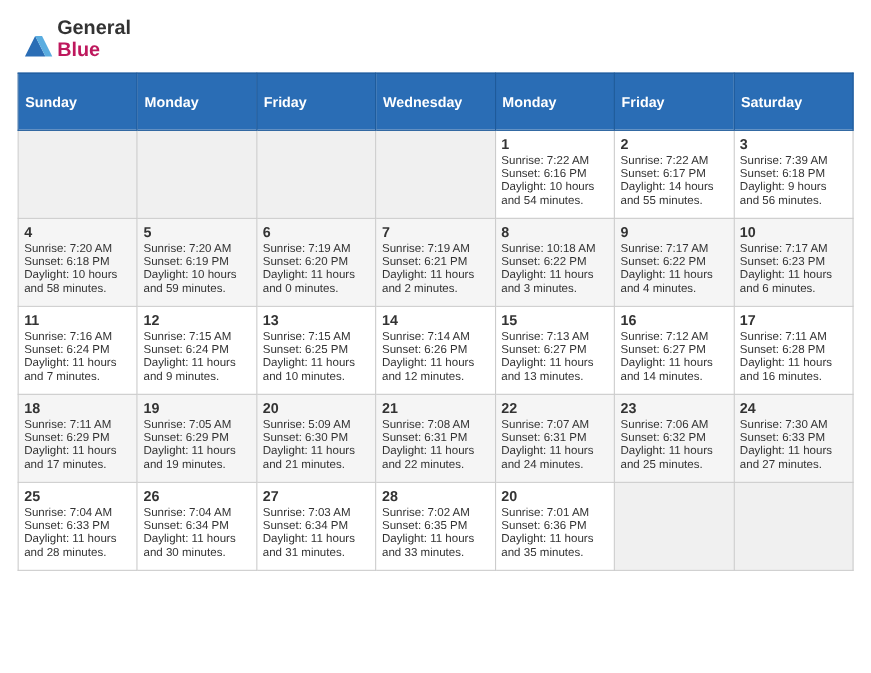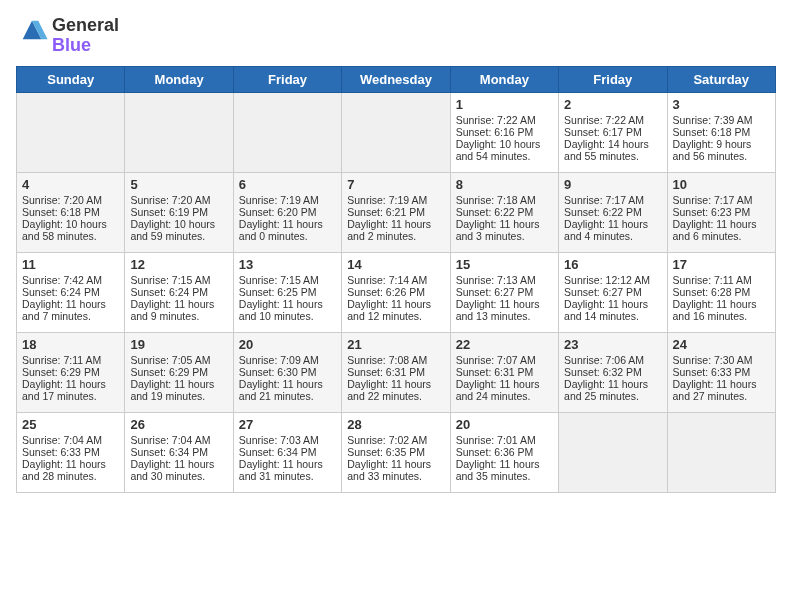--- a/index.html
+++ b/index.html
@@ -11,30 +11,30 @@
       padding: 16px;
     }
     .header-area {
       display: flex;
       justify-content: space-between;
       align-items: flex-start;
       margin-bottom: 10px;
     }
     .logo {
       display: flex;
-      align-items: flex-start;
+      align-items: flex-end;
       gap: 4px;
     }
     .logo-text {
       font-size: 18px;
       font-weight: bold;
       line-height: 1.1;
     }
     .logo-text span.general { color: #333; }
-    .logo-text span.blue { color: #8b5cf6; }
+    .logo-text span.blue { color: #be185d; }
     .logo-icon {
       width: 32px;
       height: 28px;
     }
     .title-area {
       text-align: right;
     }
     .month-year {
       font-size: 32px;
       font-weight: bold;
@@ -45,22 +45,22 @@
       color: #555;
     }
     table {
       width: 100%;
       border-collapse: collapse;
       table-layout: fixed;
     }
     thead th {
       background-color: #2a6db5;
       color: #fff;
-      text-align: center;
-      padding: 5px 6px;
+      text-align: left;
+      padding: 18px 6px;
       font-size: 13px;
       font-weight: bold;
       border: 1px solid #1e5a9a;
     }
     tbody td {
       border: 1px solid #ccc;
       vertical-align: top;
       padding: 4px 5px;
       font-size: 10.5px;
       color: #333;
@@ -160,41 +160,41 @@
           <div>Daylight: 11 hours and 0 minutes.</div>
         </td>
         <td>
           <span class="day-num">7</span>
           <div>Sunrise: 7:19 AM</div>
           <div>Sunset: 6:21 PM</div>
           <div>Daylight: 11 hours and 2 minutes.</div>
         </td>
         <td>
           <span class="day-num">8</span>
-          <div>Sunrise: 7:18 AM</div>
+          <div>Sunrise: 10:18 AM</div>
           <div>Sunset: 6:22 PM</div>
           <div>Daylight: 11 hours and 3 minutes.</div>
         </td>
         <td>
           <span class="day-num">9</span>
           <div>Sunrise: 7:17 AM</div>
           <div>Sunset: 6:22 PM</div>
           <div>Daylight: 11 hours and 4 minutes.</div>
         </td>
         <td>
           <span class="day-num">10</span>
           <div>Sunrise: 7:17 AM</div>
           <div>Sunset: 6:23 PM</div>
           <div>Daylight: 11 hours and 6 minutes.</div>
         </td>
       </tr>
       <tr>
         <td>
           <span class="day-num">11</span>
-          <div>Sunrise: 7:42 AM</div>
+          <div>Sunrise: 7:16 AM</div>
           <div>Sunset: 6:24 PM</div>
           <div>Daylight: 11 hours and 7 minutes.</div>
         </td>
         <td>
           <span class="day-num">12</span>
           <div>Sunrise: 7:15 AM</div>
           <div>Sunset: 6:24 PM</div>
           <div>Daylight: 11 hours and 9 minutes.</div>
         </td>
         <td>
@@ -210,21 +210,21 @@
           <div>Daylight: 11 hours and 12 minutes.</div>
         </td>
         <td>
           <span class="day-num">15</span>
           <div>Sunrise: 7:13 AM</div>
           <div>Sunset: 6:27 PM</div>
           <div>Daylight: 11 hours and 13 minutes.</div>
         </td>
         <td>
           <span class="day-num">16</span>
-          <div>Sunrise: 12:12 AM</div>
+          <div>Sunrise: 7:12 AM</div>
           <div>Sunset: 6:27 PM</div>
           <div>Daylight: 11 hours and 14 minutes.</div>
         </td>
         <td>
           <span class="day-num">17</span>
           <div>Sunrise: 7:11 AM</div>
           <div>Sunset: 6:28 PM</div>
           <div>Daylight: 11 hours and 16 minutes.</div>
         </td>
       </tr>
@@ -236,21 +236,21 @@
           <div>Daylight: 11 hours and 17 minutes.</div>
         </td>
         <td>
           <span class="day-num">19</span>
           <div>Sunrise: 7:05 AM</div>
           <div>Sunset: 6:29 PM</div>
           <div>Daylight: 11 hours and 19 minutes.</div>
         </td>
         <td>
           <span class="day-num">20</span>
-          <div>Sunrise: 7:09 AM</div>
+          <div>Sunrise: 5:09 AM</div>
           <div>Sunset: 6:30 PM</div>
           <div>Daylight: 11 hours and 21 minutes.</div>
         </td>
         <td>
           <span class="day-num">21</span>
           <div>Sunrise: 7:08 AM</div>
           <div>Sunset: 6:31 PM</div>
           <div>Daylight: 11 hours and 22 minutes.</div>
         </td>
         <td>

